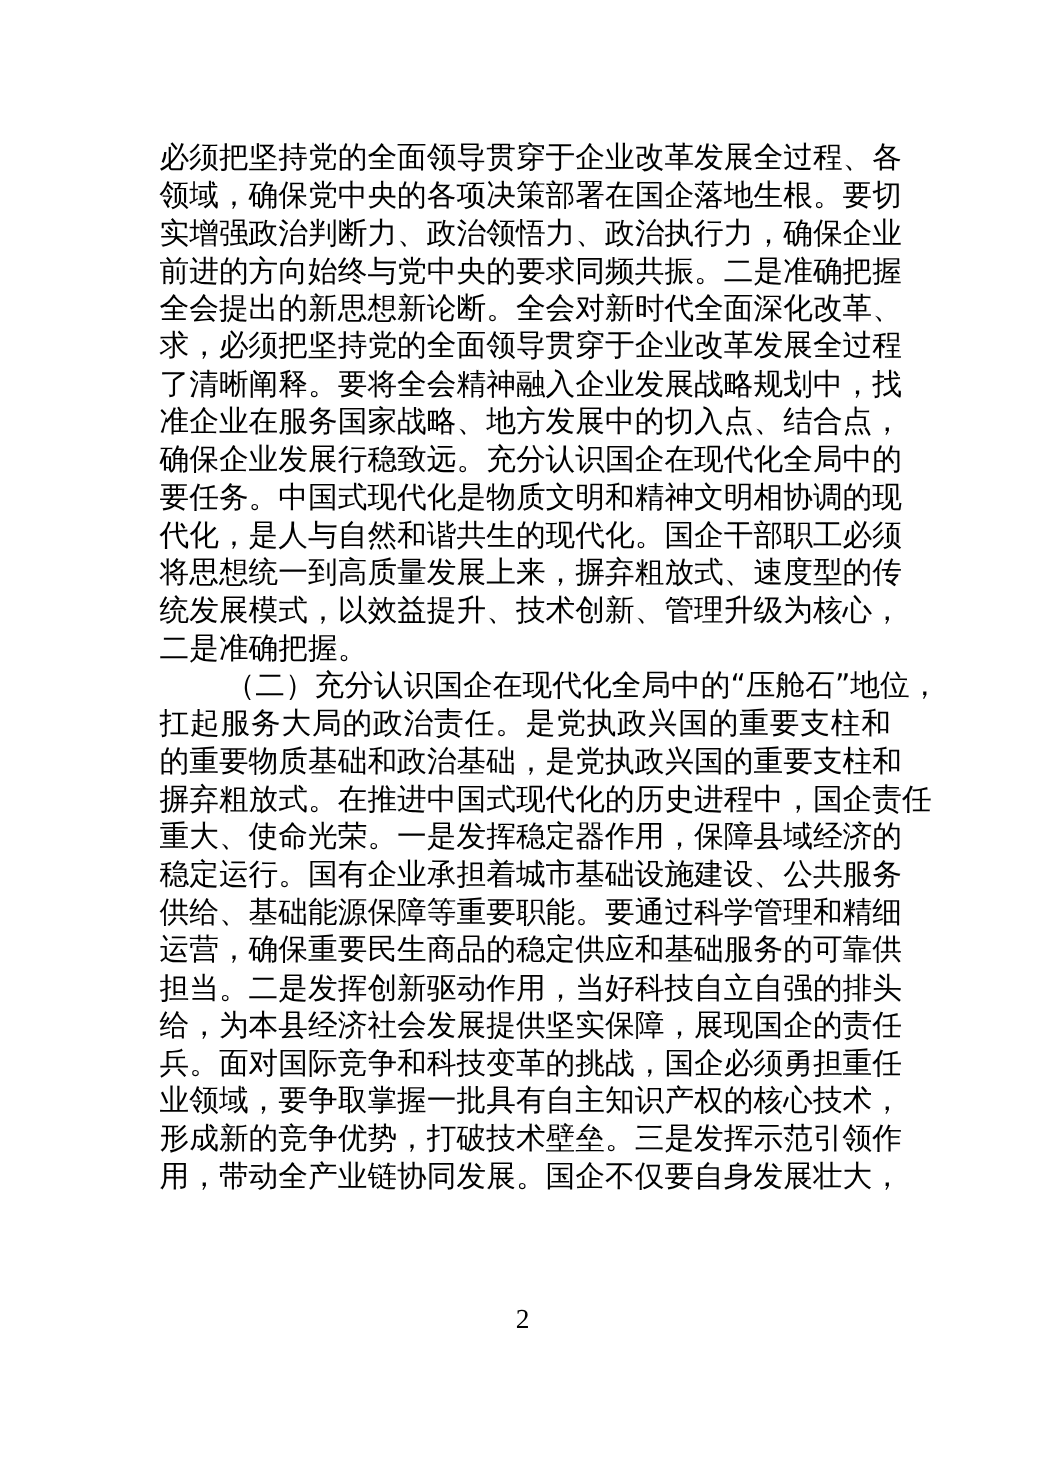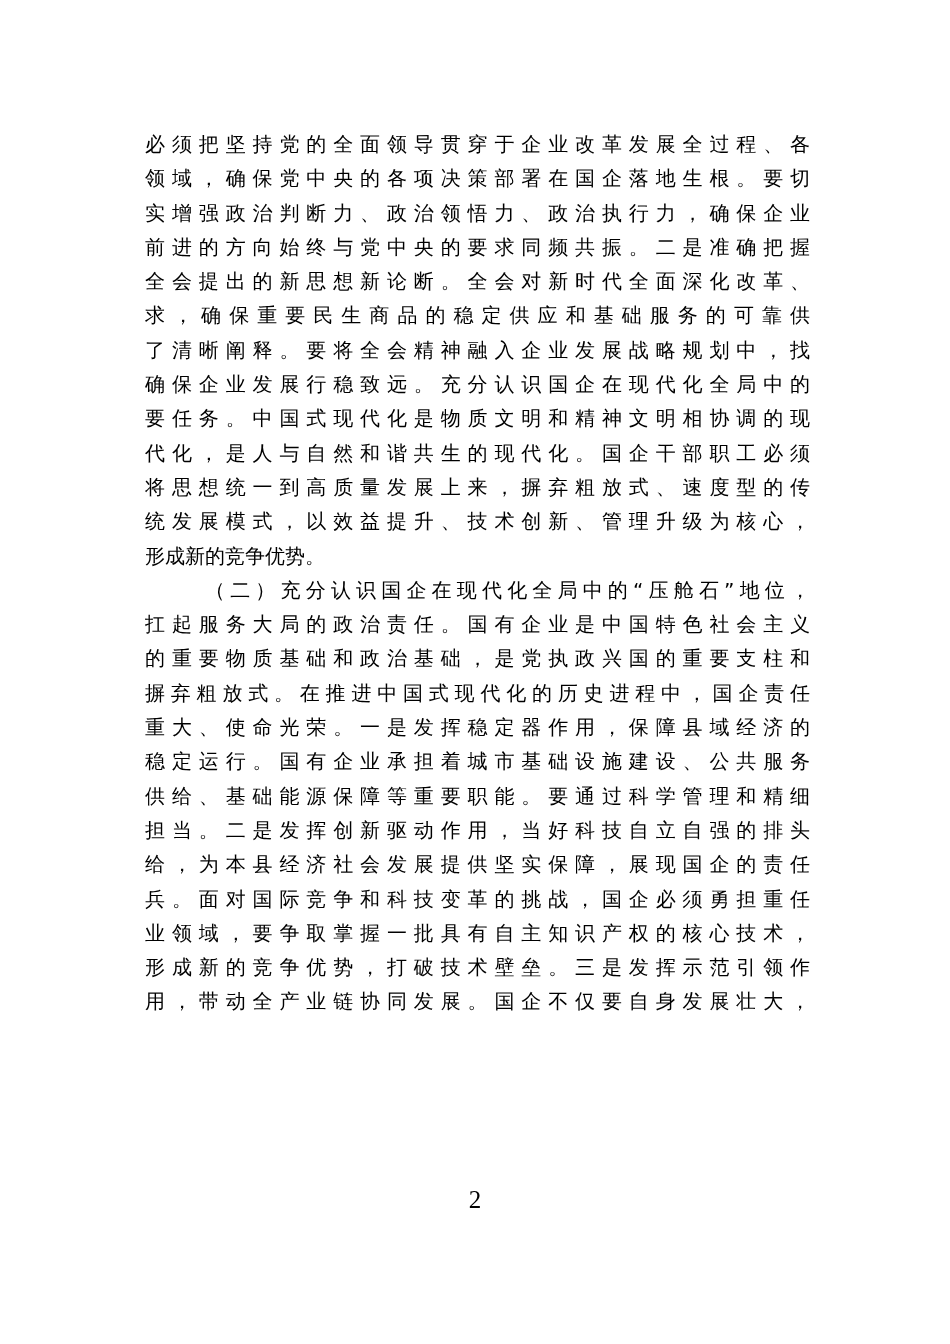--- a/index.html
+++ b/index.html
@@ -20,21 +20,21 @@
       width: 950px;
       height: 1344px;
       background: #ffffff;
     }
     .body-text {
       position: absolute;
       left: 145px;
       top: 127px;
       width: 665px;
       font-family: "DejaVu Sans", "Liberation Sans", sans-serif;
-      font-size: 20px;
+      font-size: 27px;
       line-height: 34.3px;
       color: #000000;
     }
     .line {
       display: block;
       white-space: nowrap;
       height: 34.3px;
       text-align: justify;
       text-align-last: justify;
     }
@@ -59,36 +59,38 @@
 <body>
 
 <div class="page">
   <div class="body-text">
 
     <span class="line">必须把坚持党的全面领导贯穿于企业改革发展全过程、各</span>
     <span class="line">领域，确保党中央的各项决策部署在国企落地生根。要切</span>
     <span class="line">实增强政治判断力、政治领悟力、政治执行力，确保企业</span>
     <span class="line">前进的方向始终与党中央的要求同频共振。二是准确把握</span>
     <span class="line">全会提出的新思想新论断。全会对新时代全面深化改革、</span>
-    <span class="line">求，确保重要民生商品的稳定供应和基础服务的可靠供</span>
+    <span class="line">求，必须把坚持党的全面领导贯穿于企业改革发展全过程</span>
     <span class="line">了清晰阐释。要将全会精神融入企业发展战略规划中，找</span>
+    <span class="line">准企业在服务国家战略、地方发展中的切入点、结合点，</span>
     <span class="line">确保企业发展行稳致远。充分认识国企在现代化全局中的</span>
     <span class="line">要任务。中国式现代化是物质文明和精神文明相协调的现</span>
     <span class="line">代化，是人与自然和谐共生的现代化。国企干部职工必须</span>
     <span class="line">将思想统一到高质量发展上来，摒弃粗放式、速度型的传</span>
     <span class="line">统发展模式，以效益提升、技术创新、管理升级为核心，</span>
-    <span class="line last">形成新的竞争优势。</span>
+    <span class="line last">二是准确把握。</span>
 
     <span class="line indent">（二）充分认识国企在现代化全局中的“压舱石”地位，</span>
-    <span class="line">扛起服务大局的政治责任。国有企业是中国特色社会主义</span>
+    <span class="line">扛起服务大局的政治责任。是党执政兴国的重要支柱和</span>
     <span class="line">的重要物质基础和政治基础，是党执政兴国的重要支柱和</span>
     <span class="line">摒弃粗放式。在推进中国式现代化的历史进程中，国企责任</span>
     <span class="line">重大、使命光荣。一是发挥稳定器作用，保障县域经济的</span>
     <span class="line">稳定运行。国有企业承担着城市基础设施建设、公共服务</span>
     <span class="line">供给、基础能源保障等重要职能。要通过科学管理和精细</span>
+    <span class="line">运营，确保重要民生商品的稳定供应和基础服务的可靠供</span>
     <span class="line">担当。二是发挥创新驱动作用，当好科技自立自强的排头</span>
     <span class="line">给，为本县经济社会发展提供坚实保障，展现国企的责任</span>
     <span class="line">兵。面对国际竞争和科技变革的挑战，国企必须勇担重任</span>
     <span class="line">业领域，要争取掌握一批具有自主知识产权的核心技术，</span>
     <span class="line">形成新的竞争优势，打破技术壁垒。三是发挥示范引领作</span>
     <span class="line">用，带动全产业链协同发展。国企不仅要自身发展壮大，</span>
   </div>
 
   <div class="page-number">2</div>
 </div>

